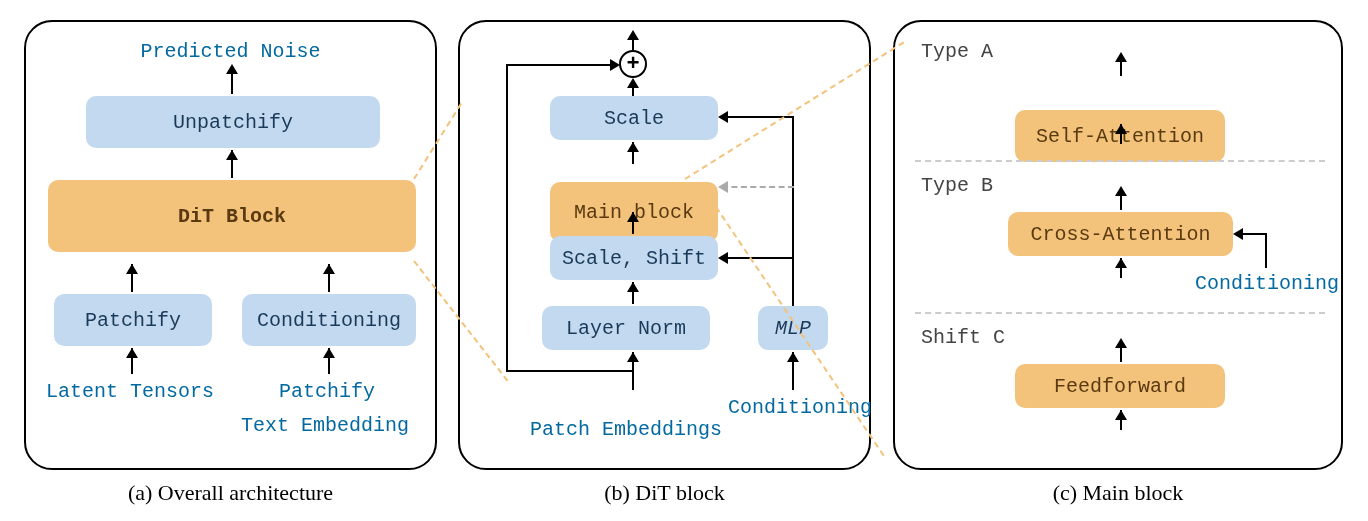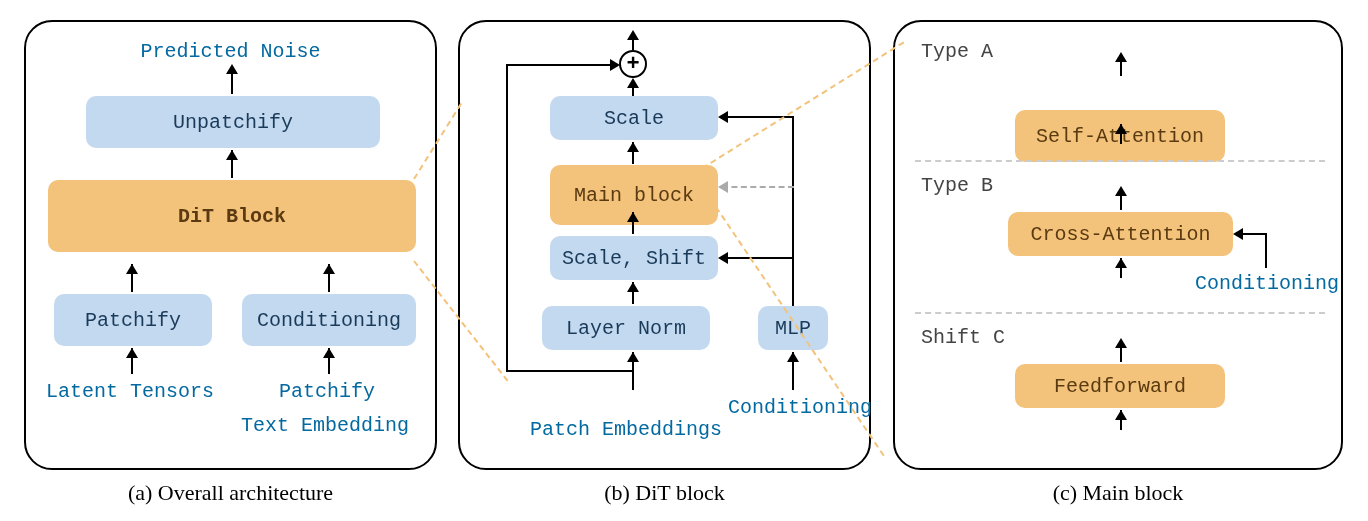--- a/index.html
+++ b/index.html
@@ -142,33 +142,33 @@
   <div class="plus-circle" style="left:159px; top:28px;">
       <span>+</span>
     </div>
   <div class="arrow" style="left:172px; top:58px; width:2px; height:16px;"></div>
   <div class="arrow-head" style="left:167px; top:56px;"></div>
 
   <div class="block blue" style="left:90px; top:74px; width:168px; height:44px;">Scale</div>
   <div class="arrow" style="left:172px; top:120px; width:2px; height:22px;"></div>
   <div class="arrow-head" style="left:167px; top:120px;"></div>
 
-  <div class="block orange" style="left:90px; top:143px; width:168px; height:60px;">Main block</div>
+  <div class="block orange" style="left:90px; top:160px; width:168px; height:60px;">Main block</div>
   <div class="arrow" style="left:172px; top:190px; width:2px; height:22px;"></div>
   <div class="arrow-head" style="left:167px; top:190px;"></div>
 
   <div class="block blue" style="left:90px; top:214px; width:168px; height:44px;">Scale, Shift</div>
   <div class="arrow" style="left:172px; top:260px; width:2px; height:22px;"></div>
   <div class="arrow-head" style="left:167px; top:260px;"></div>
 
   <div class="block blue" style="left:82px; top:284px; width:168px; height:44px;">Layer Norm</div>
   <div class="arrow" style="left:172px; top:330px; width:2px; height:38px;"></div>
   <div class="arrow-head" style="left:167px; top:330px;"></div>
 
-  <div class="block blue" style="left:298px; top:284px; width:70px; height:44px;">MLP</div>
+  <div class="block blue" style="left:298px; top:284px; width:70px; height:44px;font-style:italic;">MLP</div>
 
   <div class="arrow" style="left:332px; top:94px; width:2px; height:190px;"></div>
 
   <div class="arrow" style="left:260px; top:94px; width:74px; height:2px;"></div>
   <div class="arrow-head-left" style="left:258px; top:89px;"></div>
 
   <div class="arrow" style="left:260px; top:235px; width:74px; height:2px;"></div>
   <div class="arrow-head-left" style="left:258px; top:230px;"></div>
 
   <div class="gray-arrow" style="left:262px; top:164px; width:72px;"></div>

